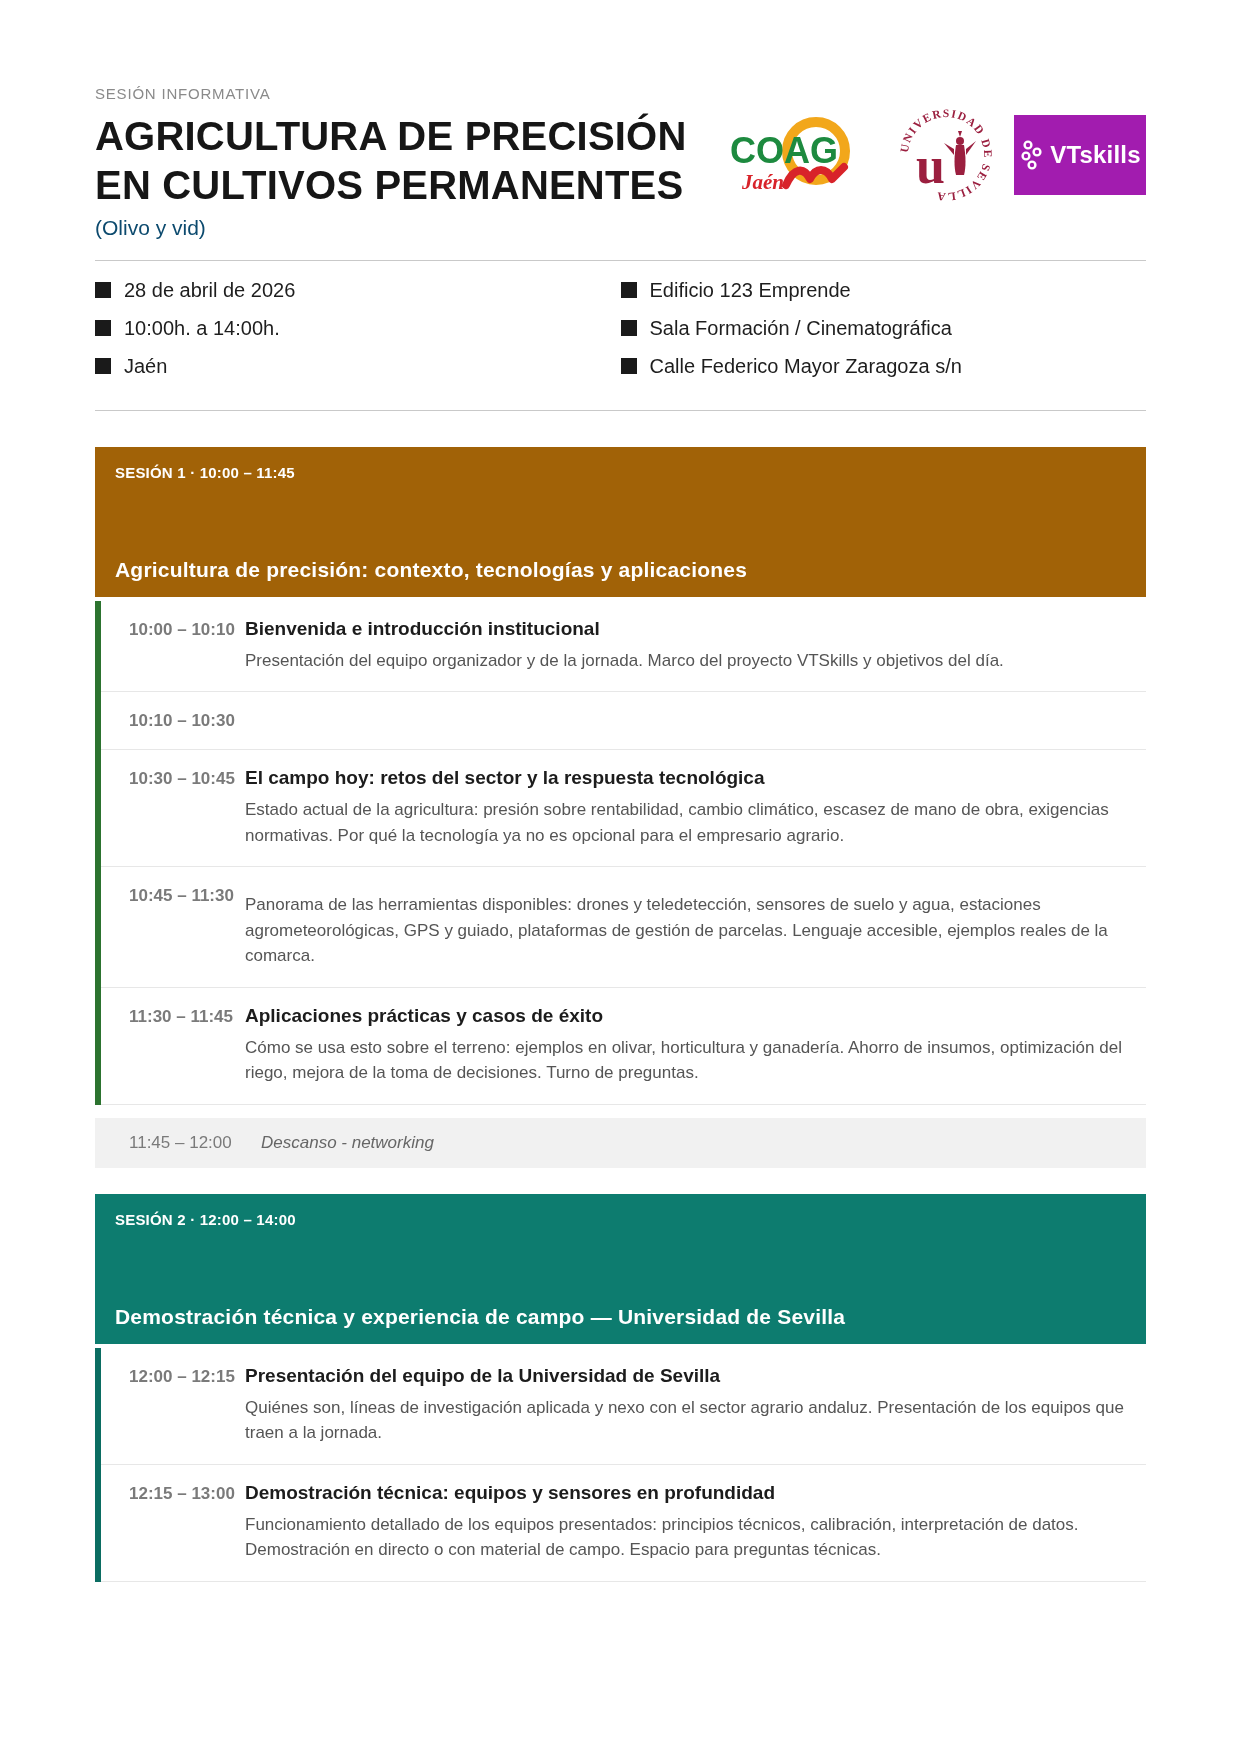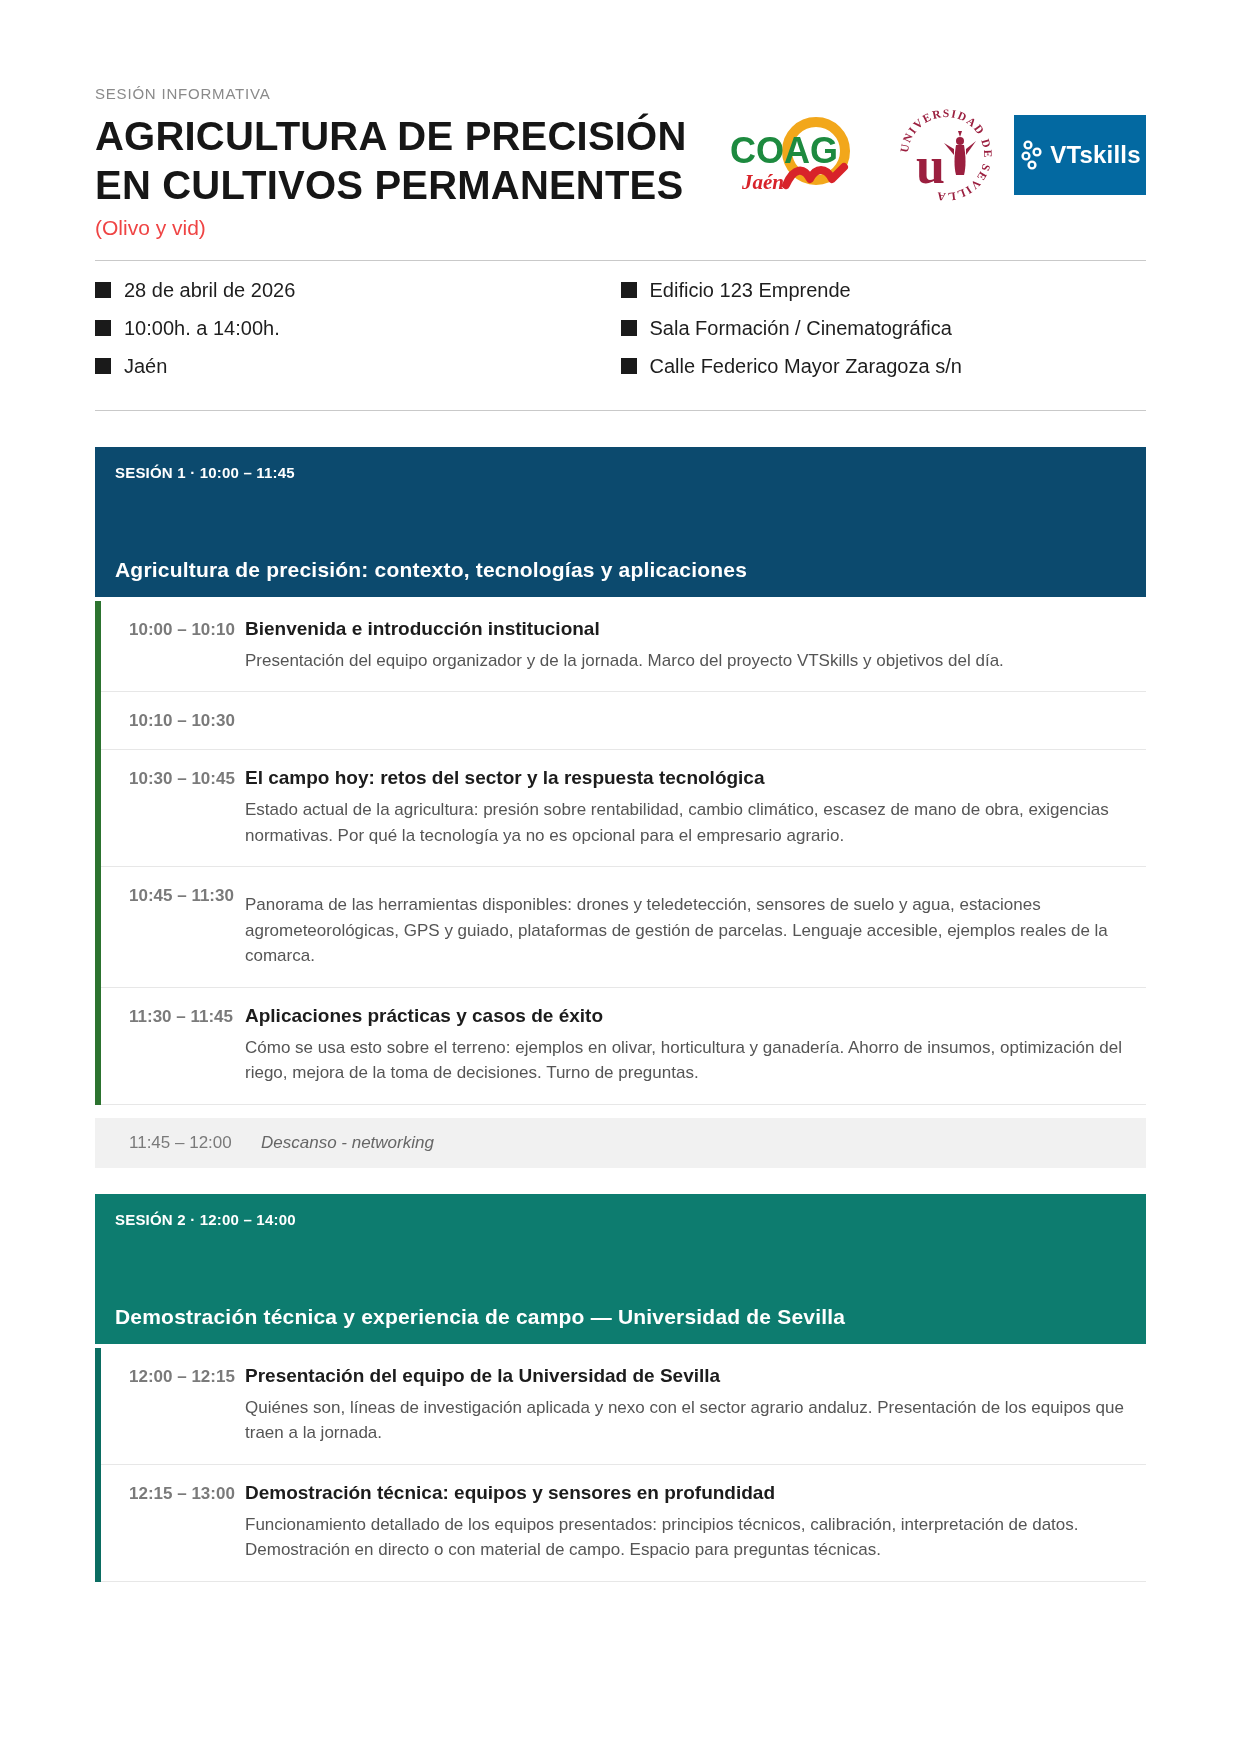--- a/index.html
+++ b/index.html
@@ -12,45 +12,45 @@
 
   
   .header { display: flex; justify-content: space-between; align-items: flex-start; }
   .eyebrow {
     font-size: 15px; color: #8a8a8a; letter-spacing: 0.8px; font-weight: 400;
   }
   h1.title {
     margin-top: 10px; font-size: 40px; line-height: 1.22; font-weight: 700; color: #161616;
     letter-spacing: 0.2px;
   }
-  .subtitle { margin-top: 6px; font-size: 21px; color: #ef4444; }
+  .subtitle { margin-top: 6px; font-size: 21px; color: #0c4a6e; }
   .logos { display: flex; align-items: center; gap: 20px; margin-top: 22px; flex-shrink: 0; }
   .vtskills-box {
-    width: 132px; height: 80px; background: #0369a1; display: flex;
+    width: 132px; height: 80px; background: #a21caf; display: flex;
     align-items: center; justify-content: center; gap: 5px;
   }
   .vtskills-box .vt-label { color: #ffffff; font-weight: 700; font-size: 24px; letter-spacing: 0.2px; }
 
   
   .rule { border: none; border-top: 1px solid #c9c9c9; margin-top: 20px; }
   .rule-2 { margin-top: 32px; }
   .details { margin-top: 18px; display: grid; grid-template-columns: 1fr 1fr; }
   .details-col { display: flex; flex-direction: column; gap: 15px; }
   .detail-row { display: flex; align-items: center; font-size: 20px; color: #1e1e1e; }
   .sq {
     width: 16px; height: 16px; background: #1a1a1a; display: inline-block;
     margin-right: 13px; flex-shrink: 0;
   }
 
   
   .session-banner {
     margin-top: 24px; min-height: 150px; padding: 17px 20px 15px 20px;
     display: flex; flex-direction: column; justify-content: space-between; color: #ffffff;
   }
-  .banner-s1 { background: #0c4a6e; margin-top: 36px; }
+  .banner-s1 { background: #a16207; margin-top: 36px; }
   .banner-s2 { background: #0d7c6f; }
   .session-eyebrow { font-size: 15px; font-weight: 700; letter-spacing: 0.2px; }
   .session-title { font-size: 21px; font-weight: 700; letter-spacing: 0.2px; }
 
   
   .items { margin-top: 4px; }
   .items-s1 { border-left: 6px solid #2c732f; }
   .items-s2 { border-left: 6px solid #0b6d62; }
   .agenda-item {
     display: grid; grid-template-columns: 108px 1fr; column-gap: 8px;

